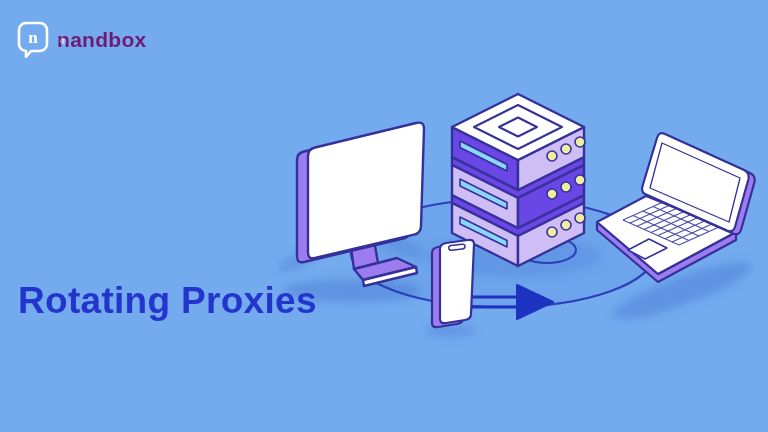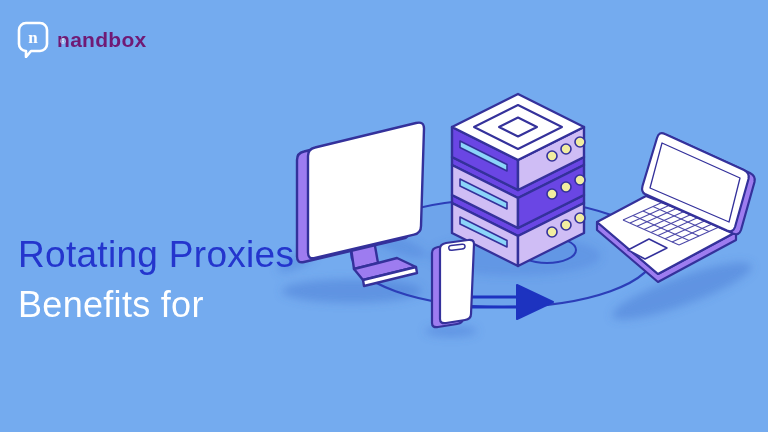--- a/index.html
+++ b/index.html
@@ -15,21 +15,21 @@
   #logo .bubble{position:relative;width:34px;height:38px;}
   #logo .regmark{
     position:absolute;left:44px;top:18px;
     color:#ffffff;font-size:8px;line-height:8px;
   }
   #logo .brand-name{
     color:#701a75;font-size:21px;font-weight:600;
     letter-spacing:.3px;margin-left:7px;margin-top:2px;
   }
   
-  .headline{position:absolute;letter-spacing:.3px;white-space:nowrap;font-weight:400;}
+  .headline{position:absolute;letter-spacing:.3px;white-space:nowrap;font-weight:700;margin-top:46px;}
   #hl1{left:18px;top:234px;font-size:37px;color:#2435cd;}
   #hl2{left:18px;top:284px;font-size:36px;color:#ffffff;}
   #hl3{left:28px;top:327px;font-size:36px;color:#ffffff;}
   
   #scene{position:absolute;left:0;top:0;}
 </style>
 </head>
 <body>
 
 <div id="banner">
@@ -119,15 +119,14 @@
     </g>
 
     <g stroke="#34319b" stroke-width="2.2" stroke-linejoin="round">
       <path d="M432,253 Q432,248 438,247 L460,244 Q466,243 466,248 L463,318 Q463,323 457,324 L438,327 Q432,328 432,323 Z" fill="#9d7cf0"></path>
       <path d="M440,249 Q440,244 446,243 L468,240 Q474,239 474,244 L471,314 Q471,319 465,320 L446,323 Q440,324 440,319 Z" fill="#ffffff"></path>
       <path d="M449,249 Q448,246 451,245.6 L462,244.2 Q465,243.8 465,246.4 Q465,248.6 462,249 L452,250.3 Q449.4,250.6 449,249 Z" fill="#ffffff" stroke-width="1.5"></path>
     </g>
   </svg>
 
   <div id="hl1" class="headline">Rotating Proxies</div>
-  <div id="hl2" class="headline">Benefits for</div>
 
 </div>
 
 </body></html>

